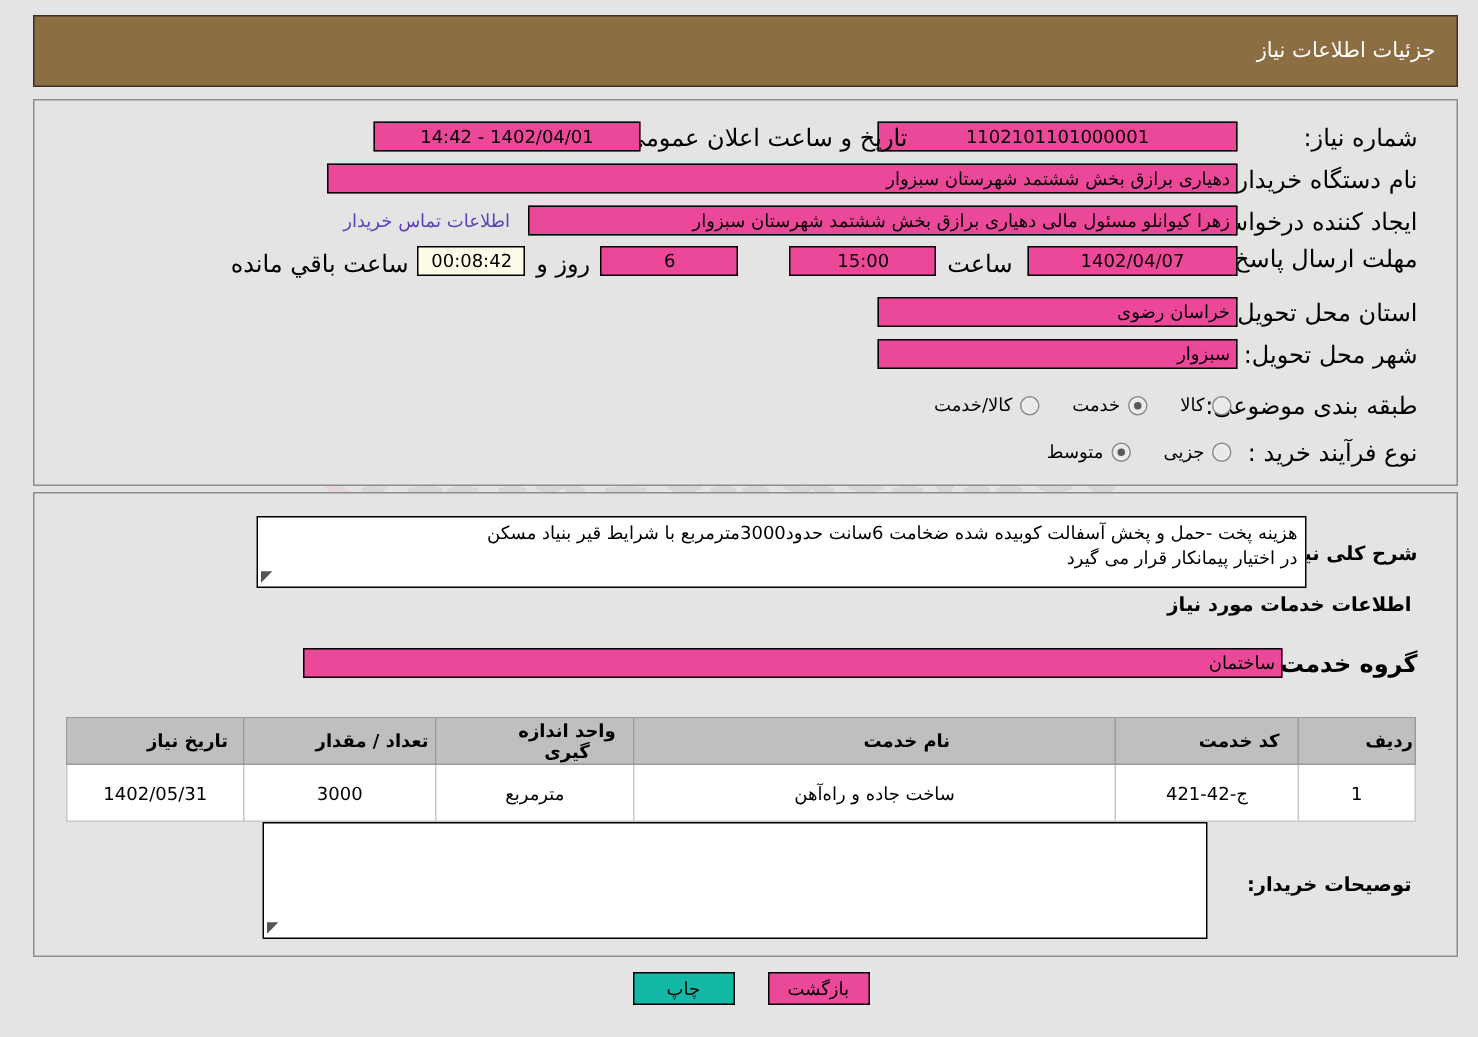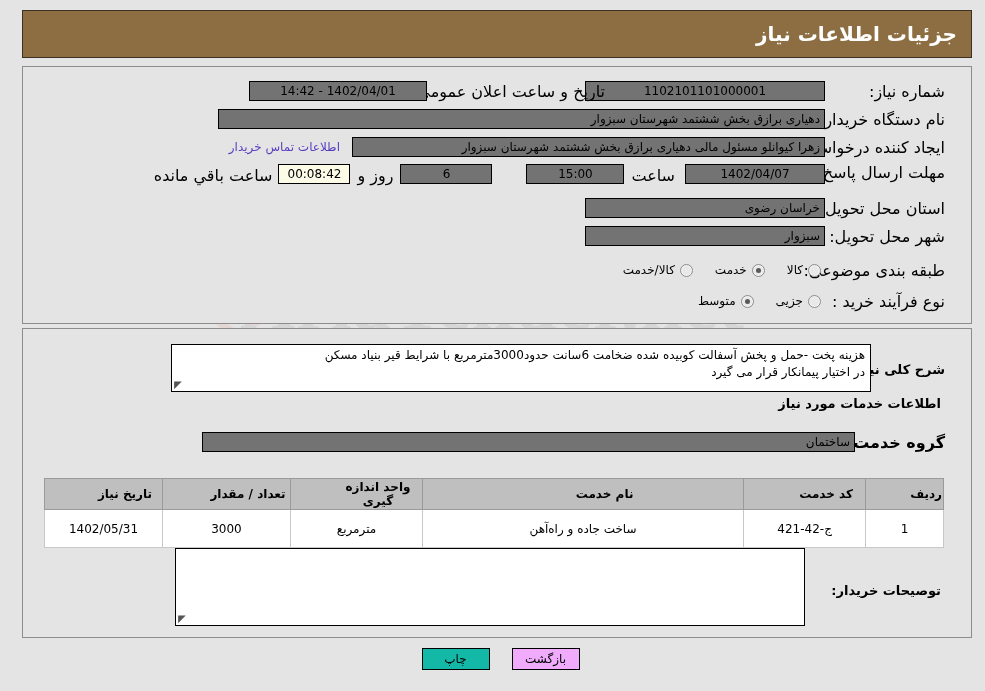--- a/index.html
+++ b/index.html
@@ -49,21 +49,21 @@
     width: 950px; height: 48px;
     background: #8c6e42;
     border: 1px solid #3d3024;
     color: #ffffff;
     display: flex;
     align-items: center;
     justify-content: flex-start;
     padding: 0 14px;
     z-index: 3;
   }
-  .titlebar .t { font-size: 20px; font-weight: bold; }
+  .titlebar .t { font-size: 14px; }
 
   
   .panel {
     position: absolute;
     background: #e4e4e4;
     border: 1px solid #8d8d8d;
     z-index: 2;
   }
   .panel-top   { left: 22px; top: 66px;  width: 950px; height: 258px; }
   .panel-mid   { left: 22px; top: 328px; width: 950px; height: 310px; }
@@ -77,21 +77,21 @@
   }
   .lbl {
     text-align: right;
     white-space: nowrap;
     font-size: 16px;
     color: #000;
   }
   .lbl.b { font-weight: bold; }
 
   .fld {
-    background: #737373;
+    background: #ec4899;
     border: 1px solid #000;
     height: 20px;
     line-height: 18px;
     padding: 0 4px;
     font-size: 12px;
     text-align: center;
     white-space: nowrap;
     overflow: hidden;
     color: #000;
   }
@@ -204,21 +204,21 @@
     border: 1px solid #000;
     height: 22px;
     min-width: 68px;
     font-size: 12px;
     line-height: 20px;
     text-align: center;
     cursor: pointer;
     color: #000;
   }
   .btn.print  { background: #14b8a6; margin-left: 16px; }
-  .btn.back   { background: #f0abfc; }
+  .btn.back   { background: #ec4899; }
 </style>
 </head>
 <body>
 
 <div class="page">
 
   <div class="watermark">
     <svg class="wm-shield" viewBox="0 0 84 104">
       <path d="M42 2 L80 16 L80 52 Q80 84 42 102 Q4 84 4 52 L4 16 Z" fill="none" stroke="#e8b9b9" stroke-width="7"></path>
       <path d="M42 18 L66 27 L66 52 Q66 74 42 86 Q18 74 18 52 L18 27 Z" fill="#f2cccc" opacity="0.8"></path>

